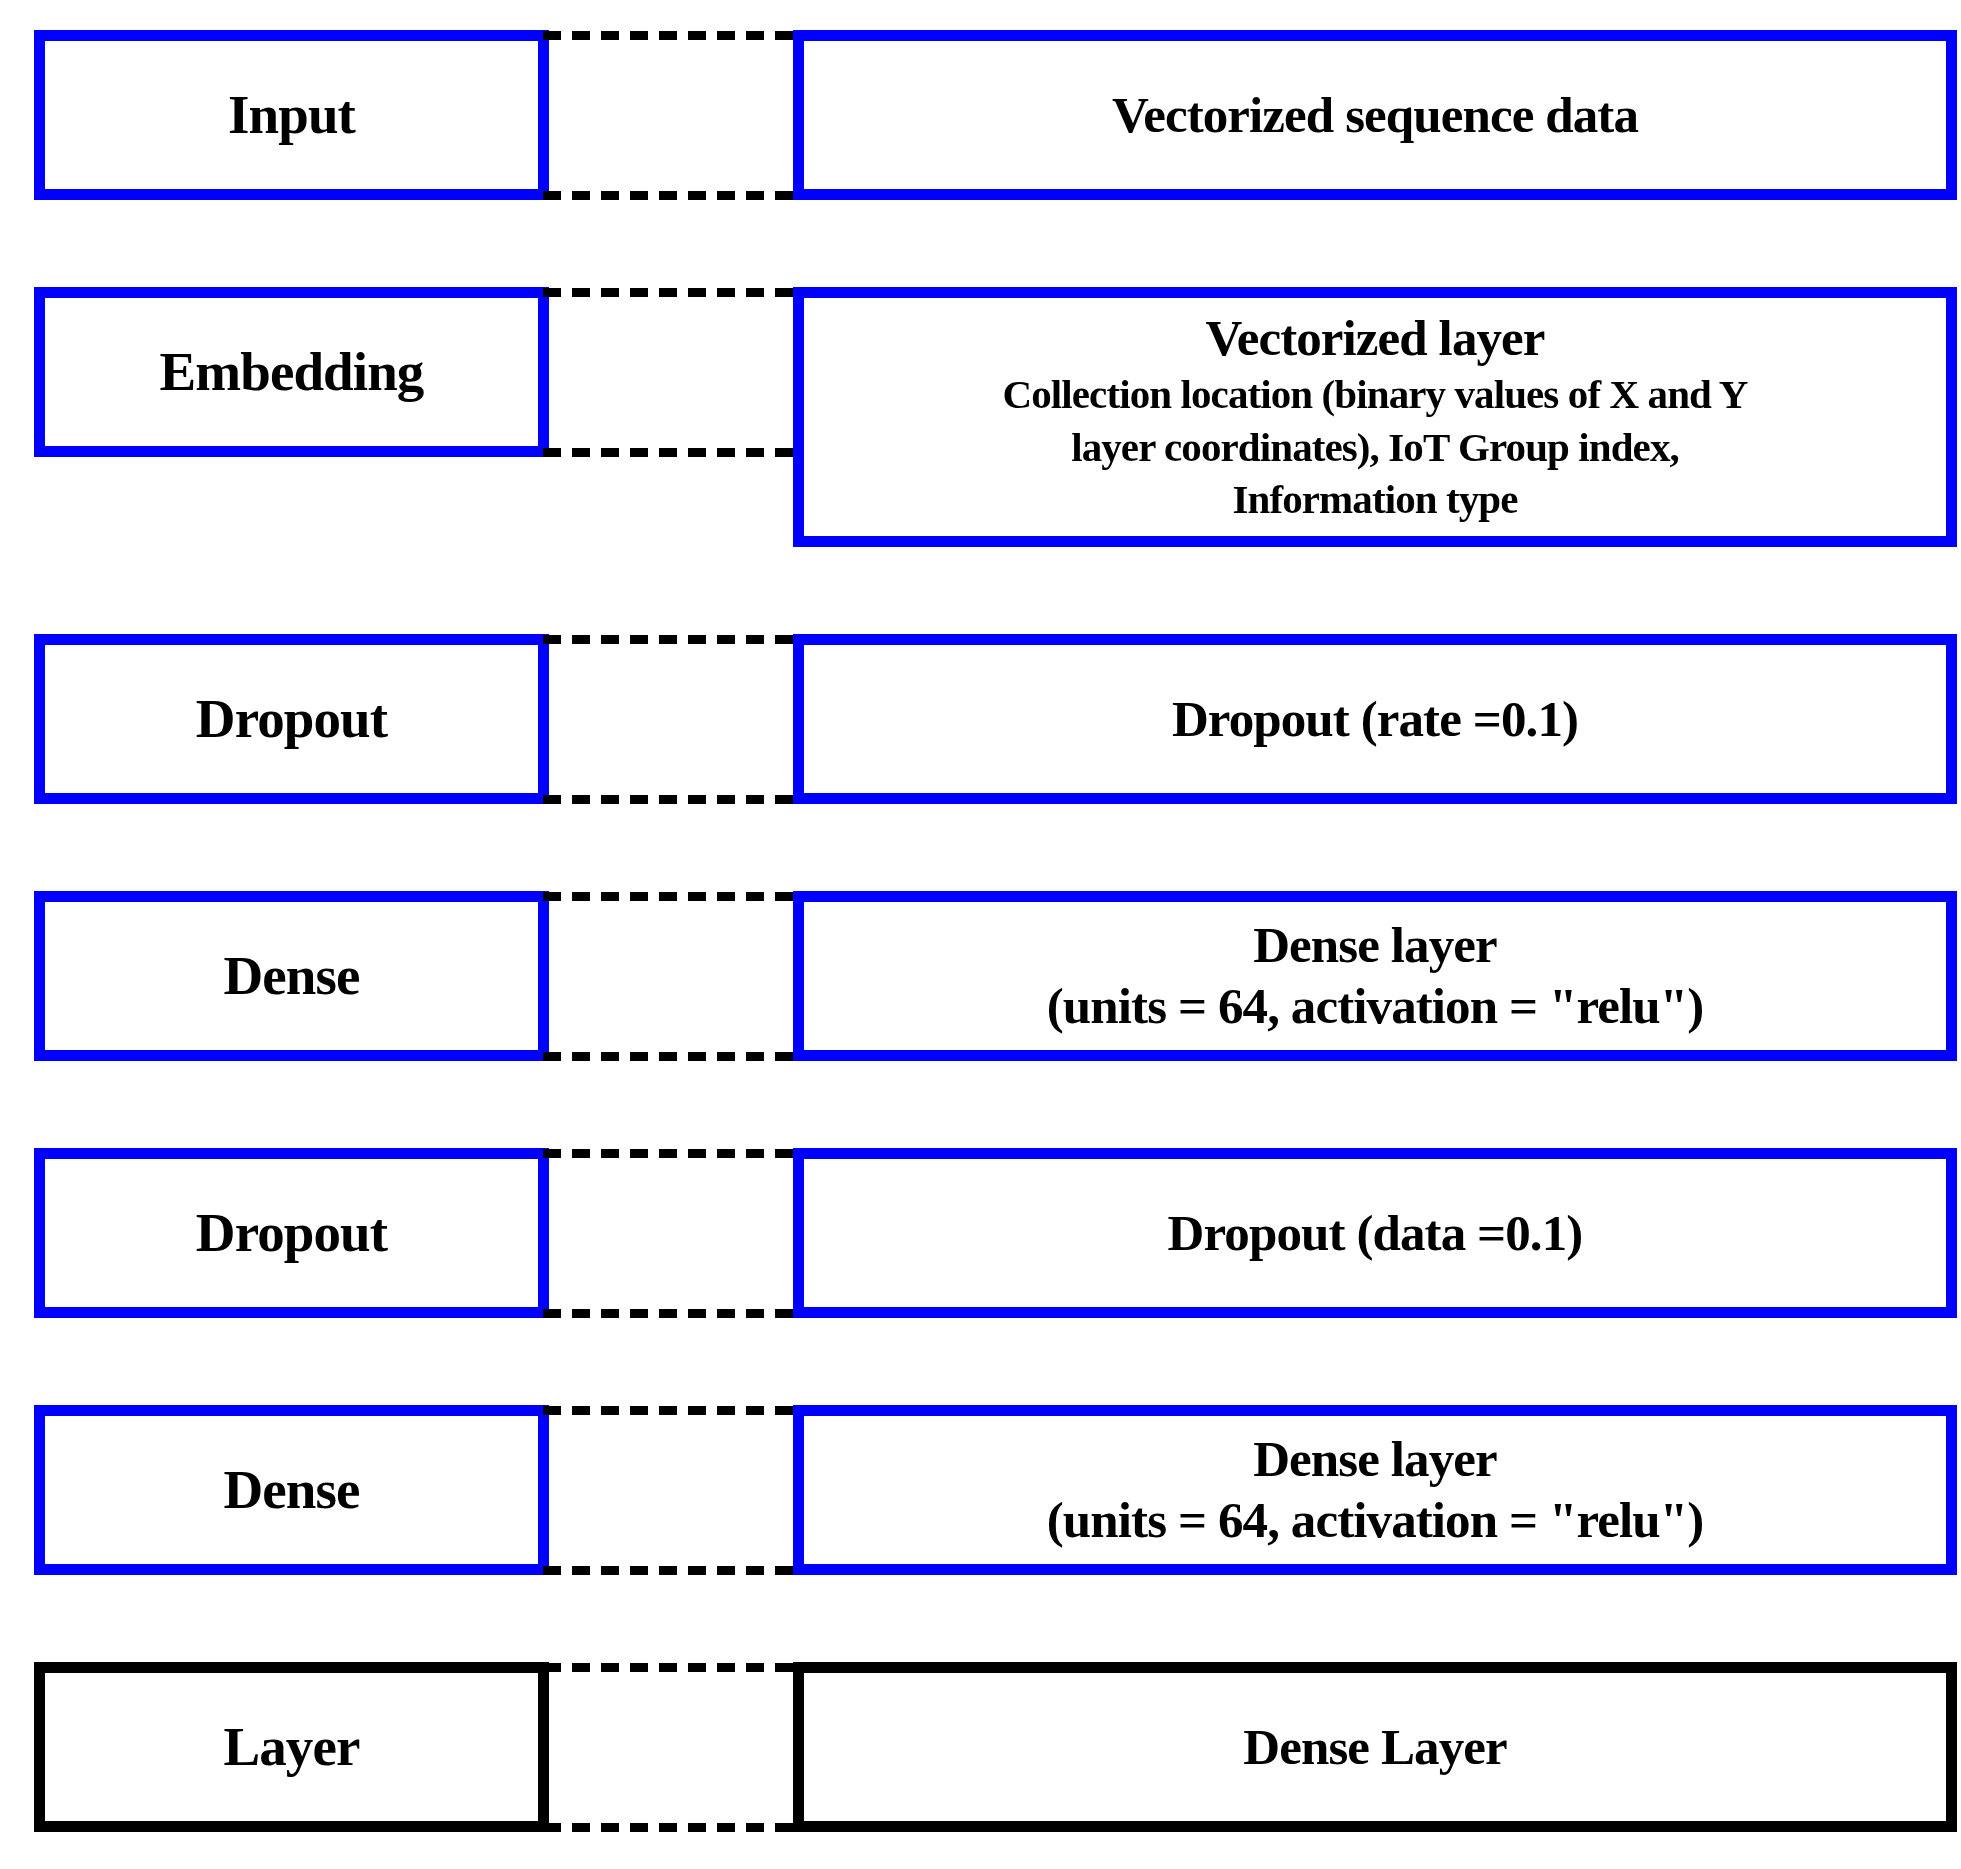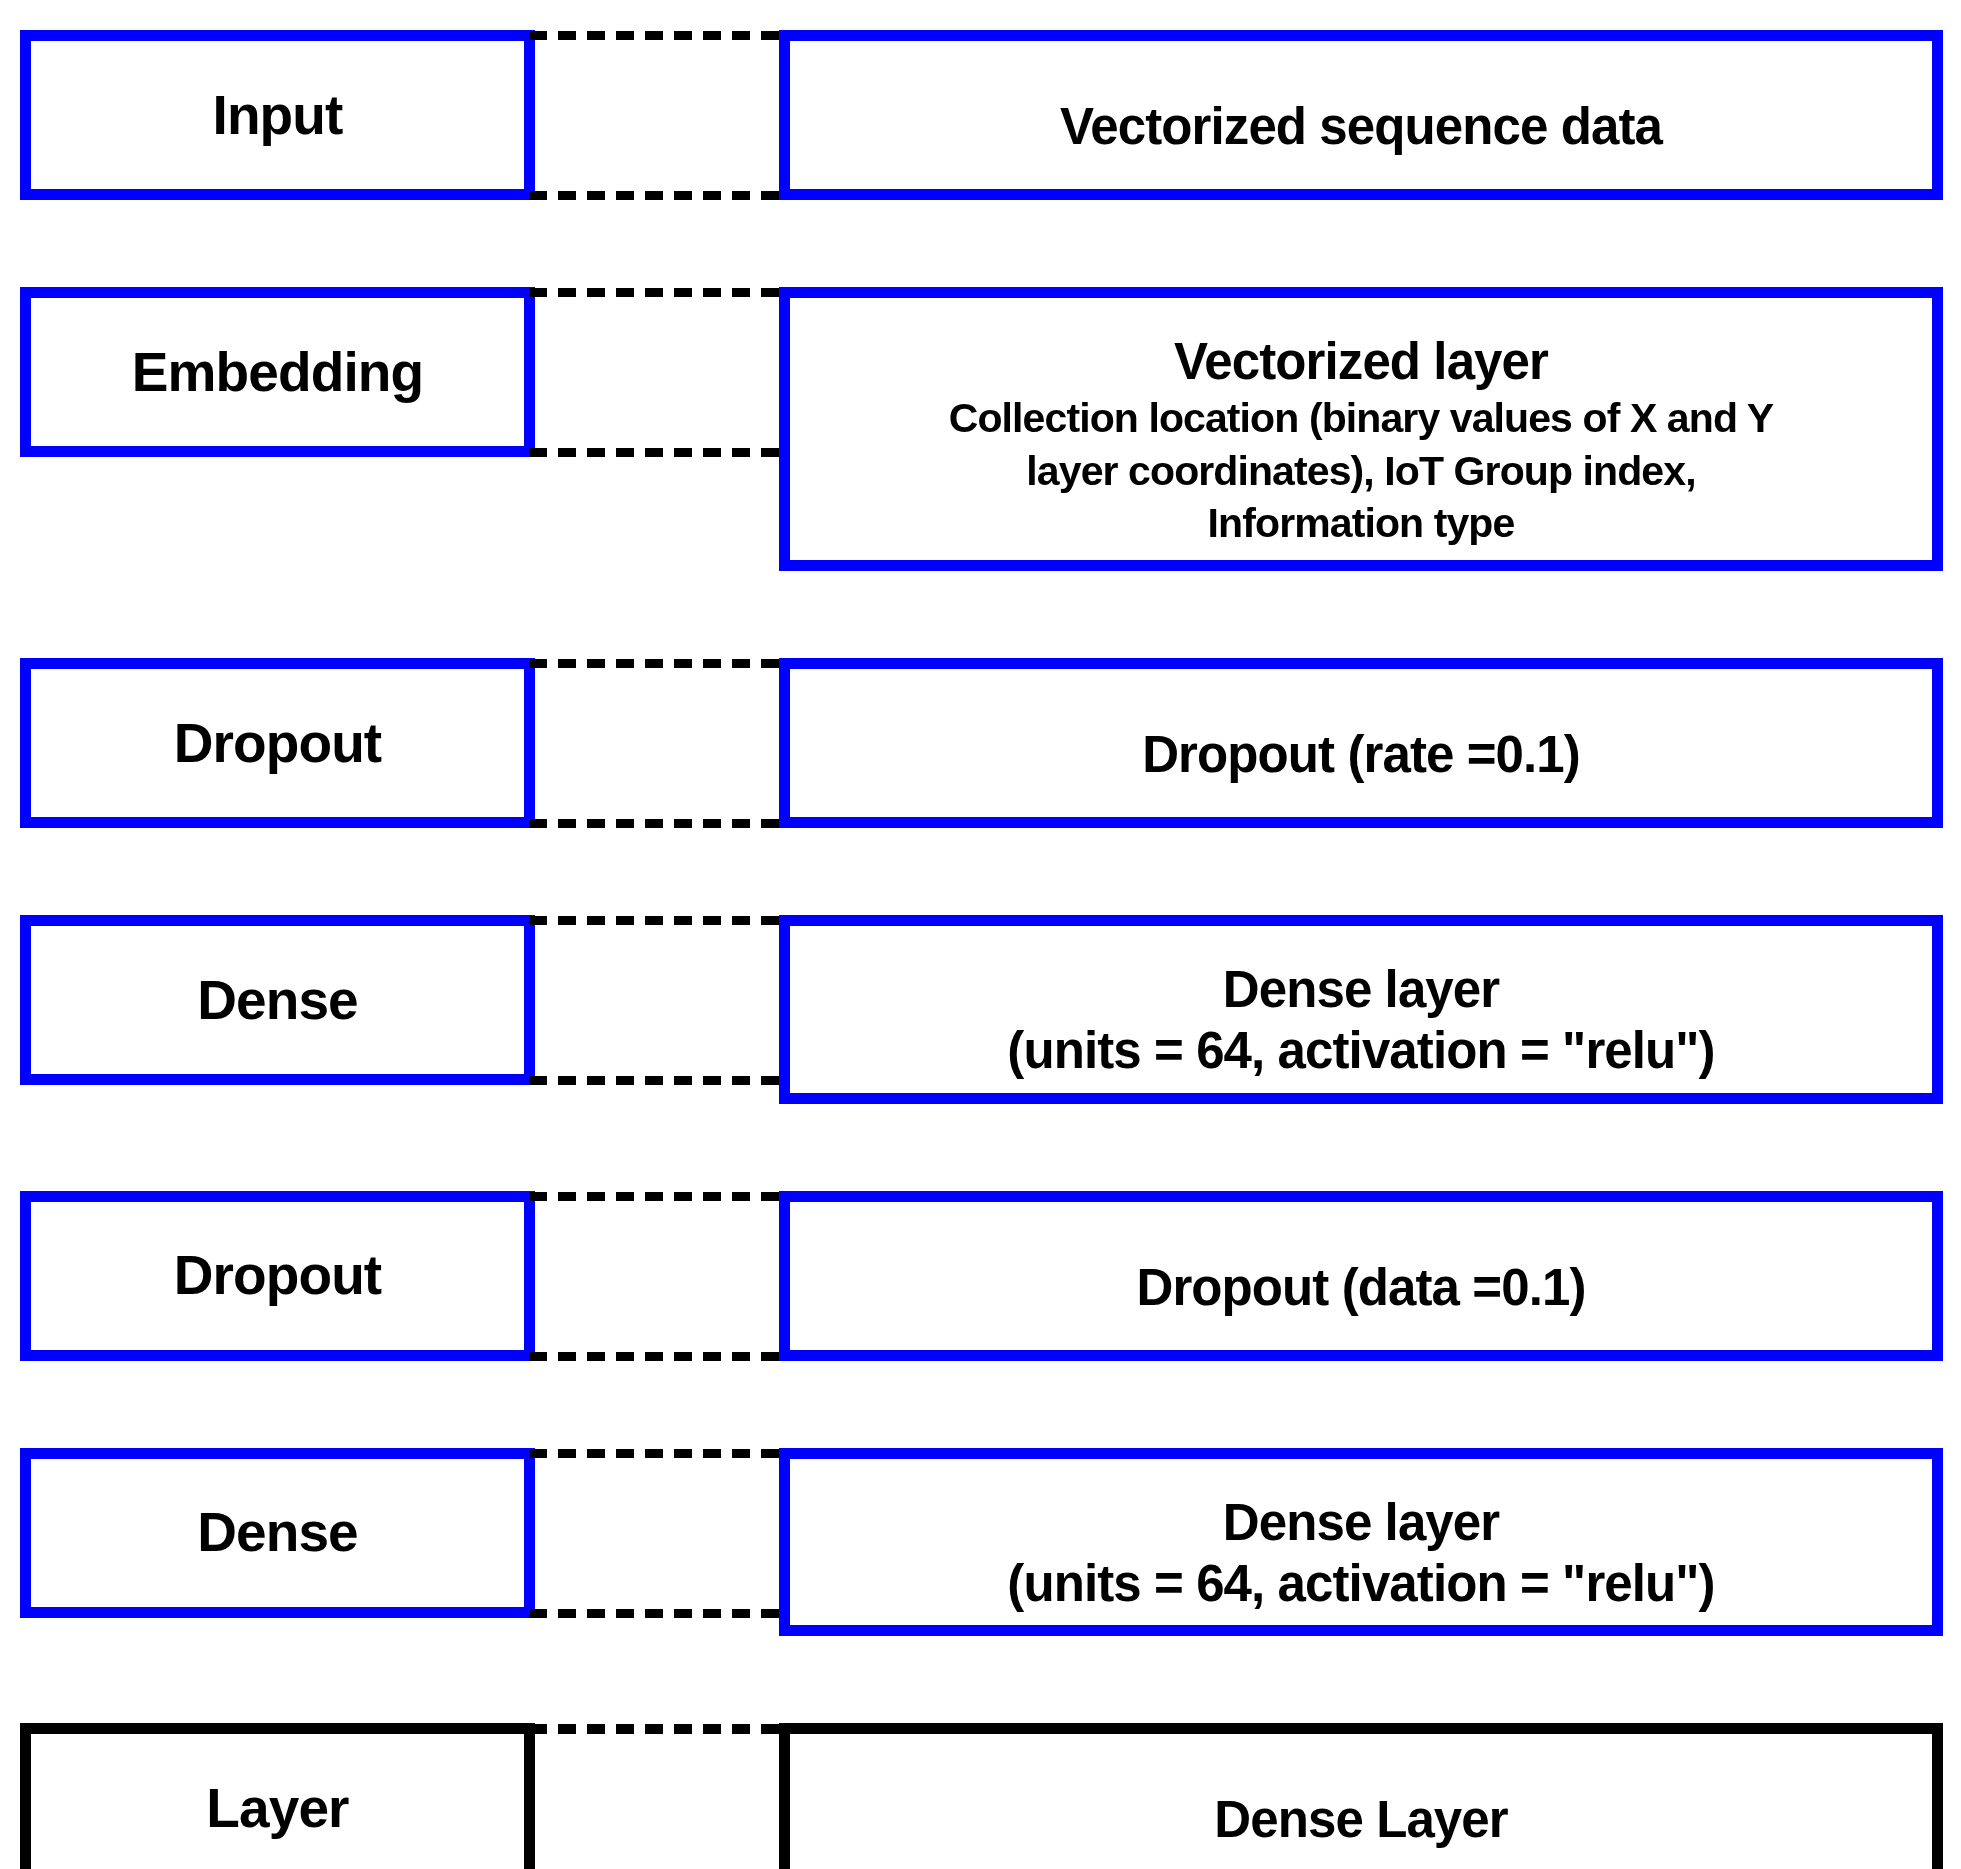--- a/index.html
+++ b/index.html
@@ -1,39 +1,39 @@
 <!DOCTYPE html>
 <html style="font-size:13.6px"><head>
 <meta charset="utf-8">
 <style>
   html,body{margin:0;padding:0;background:#ffffff;}
   .canvas{
     position:relative;
     width:1962px;height:1870px;
-    padding:30px 0 0 20px;
+    padding:30px 0 0 34px;
     box-sizing:border-box;
-    font-family:Liberation Sans, sans-serif;
+    font-family:Liberation Serif, serif;
     font-weight:700;color:#000;
   }
   .row{position:relative;display:flex;align-items:flex-start;margin-bottom:87px;}
   .lbox{
     width:515px;height:170px;box-sizing:border-box;
     border:11px solid #0000FF;background:#fff;
     display:flex;align-items:center;justify-content:center;
   }
   .spacer{width:244px;height:170px;flex:0 0 auto;}
   .rbox{
     width:1164px;min-height:170px;box-sizing:border-box;
     border:11px solid #0000FF;background:#fff;
     display:flex;flex-direction:column;align-items:center;justify-content:center;
     padding:10.2px 17px;text-align:center;
   }
   .row-black .lbox,.row-black .rbox{border-color:#000000;}
   .lbl{font-size:55px;letter-spacing:-0.9px;line-height:1.1;}
-  .rtitle{font-size:51px;letter-spacing:-0.9px;line-height:1.18;margin-top:24px;}
+  .rtitle{font-size:51px;letter-spacing:-0.9px;line-height:1.18;}
   .rsub{font-size:51px;letter-spacing:-0.9px;line-height:1.22;white-space:pre-line;}
   .rsub-small{font-size:41px;line-height:1.28;}
   .conn{
     position:absolute;left:509px;width:252px;height:9.4px;
     background:repeating-linear-gradient(90deg,#000 0 18px,transparent 18px 29px);
   }
   .conn-top{top:0.9px;}
   .conn-bot{top:161px;}
 </style>
 </head>

